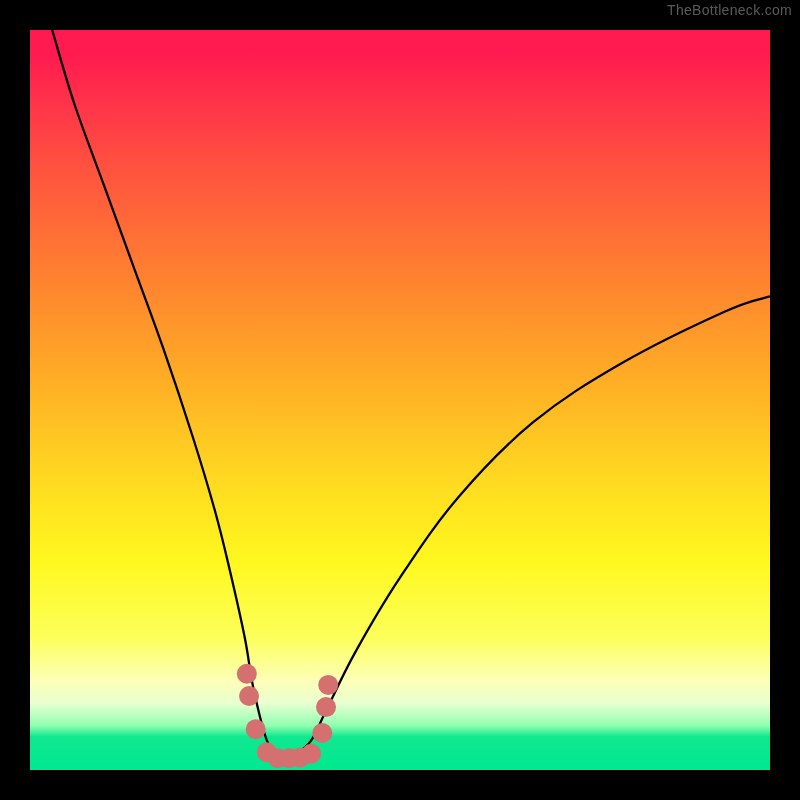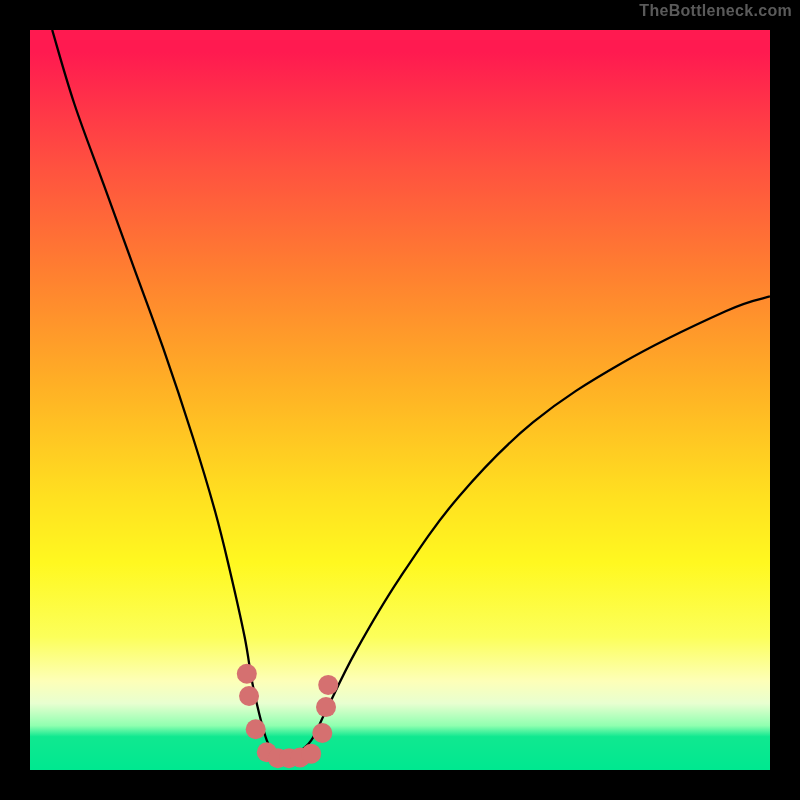--- a/index.html
+++ b/index.html
@@ -30,22 +30,22 @@
       #90ffb0 94%,
       #10e890 95.5%,
       #00e890 100%
     );
   }
   .watermark {
     position: absolute;
     top: 2px;
     right: 8px;
     font-family: Arial, Helvetica, sans-serif;
-    font-size: 16px;
-    font-weight: 700;
+    font-size: 14px;
+    font-weight: 400;
     color: #5a5a5a;
     letter-spacing: 0.3px;
     z-index: 20;
   }
   svg.plot {
     position: absolute;
     left: 0;
     top: 0;
     width: 740px;
     height: 740px;

